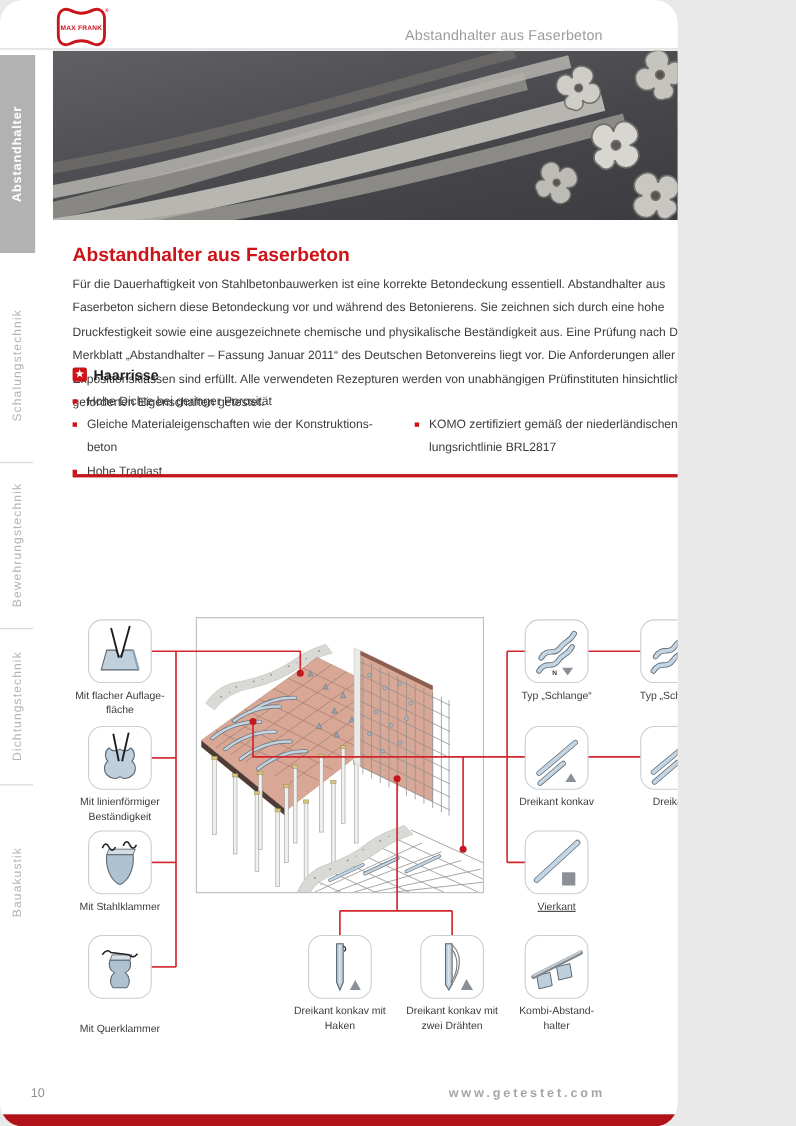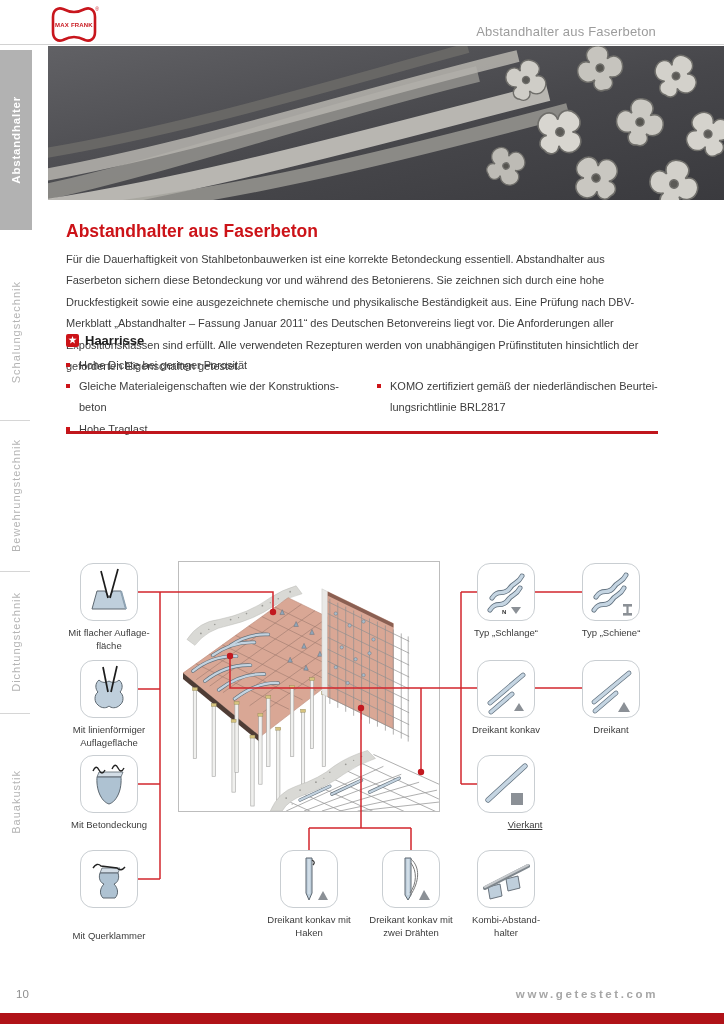--- a/index.html
+++ b/index.html
@@ -1,17 +1,17 @@
 <!DOCTYPE html>
 <html><head>
 <meta charset="utf-8">
 <style>
   html,body{margin:0;padding:0;background:#e9e9e9;}
-  .page{position:relative;width:724px;height:1024px;background:#fff;overflow:hidden;
-        font-family:"Liberation Sans",sans-serif;color:#3c3c3c;}
+  .page{position:relative;width:616px;height:1024px;background:#fff;overflow:hidden;
+        font-family:"Liberation Sans",sans-serif;color:#3c3c3c;border-radius:21px;}
   
   .header-rule{position:absolute;left:0;top:44px;width:724px;height:1px;background:#d2d2d2;}
   .logo{position:absolute;left:47px;top:4px;width:54px;height:41px;}
   .header-title{position:absolute;right:68px;top:24px;font-size:13px;color:#9c9c9c;letter-spacing:.2px;}
   
   .side-tab-active{position:absolute;left:0;top:50px;width:32px;height:180px;background:#b2b2b2;
         display:flex;align-items:center;justify-content:center;}
   .side-tab-active span{writing-mode:vertical-rl;transform:rotate(180deg);color:#fff;
         font-weight:bold;font-size:11.5px;letter-spacing:.8px;}
   .side-tab{position:absolute;left:0;width:32px;display:flex;align-items:center;justify-content:center;}
@@ -35,21 +35,21 @@
   
   .ibox{position:absolute;width:58px;height:58px;box-sizing:border-box;background:#fff;
         border:1px solid #c9ced2;border-radius:13px;z-index:4;}
   .ibox svg{display:block;width:56px;height:56px;}
   .ilabel{position:absolute;width:110px;text-align:center;font-size:9.5px;line-height:13px;
         color:#3c3c3c;white-space:pre-line;z-index:4;}
   .illustration{position:absolute;left:178px;top:561px;width:262px;height:251px;box-sizing:border-box;
         border:1px solid #bdbdbd;background:#fff;z-index:1;}
   .connectors{position:absolute;left:0;top:0;width:724px;height:1024px;pointer-events:none;z-index:5;}
   
-  .page-number{position:absolute;left:16px;top:988px;font-size:11.5px;color:#8f8f8f;}
+  .page-number{position:absolute;left:28px;top:988px;font-size:11.5px;color:#8f8f8f;}
   .site-url{position:absolute;right:66px;top:988px;font-size:11.5px;font-weight:bold;
         color:#a6a6a6;letter-spacing:2.6px;}
   .footer-bar{position:absolute;left:0;top:1013px;width:724px;height:11px;background:#b01218;}
 </style>
 </head>
 <body>
 
 <div class="page">
 
   <svg class="logo" viewBox="0 0 54 41">
@@ -351,31 +351,31 @@
 fläche</div>
 
   <div class="ibox" style="left:80px;top:660px;">
     <svg viewBox="0 0 56 56">
       <path d="M28,20 C31,22 35,22 38,19 C42,22 42,28 39,31 C43,34 43,41 39,44 C35,48 30,47 28,45 C26,47 21,48 17,44 C13,41 13,34 17,31 C14,28 14,22 18,19 C21,22 25,22 28,20 Z" fill="#bfcfdc" stroke="#5c6770" stroke-width="1"></path>
       <path d="M22,6 L27,31" stroke="#1c1c1c" stroke-width="1.7"></path>
       <path d="M36,5 L30,31" stroke="#1c1c1c" stroke-width="1.7"></path>
     </svg>
   </div>
   <div class="ilabel" style="left:54px;top:723px;">Mit linienförmiger
-Auflagefläche</div>
+Beständigkeit</div>
 
   <div class="ibox" style="left:80px;top:755px;">
     <svg viewBox="0 0 56 56">
       <polygon points="16,21 40,21 42,16 18,16" fill="#d3dde6" stroke="#5c6770" stroke-width="0.8"></polygon>
       <path d="M16,21 L40,21 C40,21 41,31 37,39 C34,45 31,47 28,48 C25,47 22,45 19,39 C15,31 16,21 16,21 Z" fill="#aec2d2" stroke="#5c6770" stroke-width="1"></path>
       <path d="M12,15 q3,-7 6,-1 q3,6 6,0" fill="none" stroke="#222" stroke-width="1.4"></path>
       <path d="M31,13 q3,-7 6,-1 q3,6 6,0" fill="none" stroke="#222" stroke-width="1.4"></path>
     </svg>
   </div>
-  <div class="ilabel" style="left:54px;top:818px;">Mit Betondeckung</div>
+  <div class="ilabel" style="left:54px;top:818px;">Mit Stahlklammer</div>
 
   <div class="ibox" style="left:80px;top:850px;">
     <svg viewBox="0 0 56 56">
       <polygon points="19,22 37,22 39,17 21,17" fill="#d3dde6" stroke="#5c6770" stroke-width="0.8"></polygon>
       <path d="M19,22 C17,28 20,32 23,33 C19,37 18,43 22,47 L34,47 C38,43 37,37 33,33 C36,32 39,28 37,22 Z" fill="#aec2d2" stroke="#5c6770" stroke-width="1"></path>
       <path d="M12,17 q4,-6 8,-2 l16,2 q4,4 8,-1" fill="none" stroke="#222" stroke-width="1.4"></path>
     </svg>
   </div>
   <div class="ilabel" style="left:54px;top:913px;margin-top:16px;">Mit Querklammer</div>
 
@@ -458,21 +458,21 @@
         <g stroke="#60707e" stroke-width="5.2">
             <line x1="10" y1="44" x2="47" y2="10"></line>
           </g>
         <g stroke="#c5d5e2" stroke-width="3.8">
             <line x1="10" y1="44" x2="47" y2="10"></line>
           </g>
       </g>
       <rect x="33" y="37" width="12" height="12" fill="#8b9096"></rect>
     </svg>
   </div>
-  <div class="ilabel" style="left:470px;top:818px;text-decoration:underline;">Vierkant</div>
+  <div class="ilabel" style="left:451px;top:818px;text-decoration:underline;">Vierkant</div>
 
   <div class="ibox" style="left:477px;top:850px;">
     <svg viewBox="0 0 56 56">
       <polygon points="10,36 22,33 24,45 12,48" fill="#bfcfdc" stroke="#5c6770" stroke-width="0.9"></polygon>
       <polygon points="28,28 40,25 42,37 30,40" fill="#bfcfdc" stroke="#5c6770" stroke-width="0.9"></polygon>
       <g stroke-linecap="round">
           <line x1="7" y1="37" x2="50" y2="15" stroke="#7e868c" stroke-width="4"></line>
           <line x1="7" y1="36" x2="50" y2="14" stroke="#c6c9cc" stroke-width="2"></line>
         </g>
     </svg>

